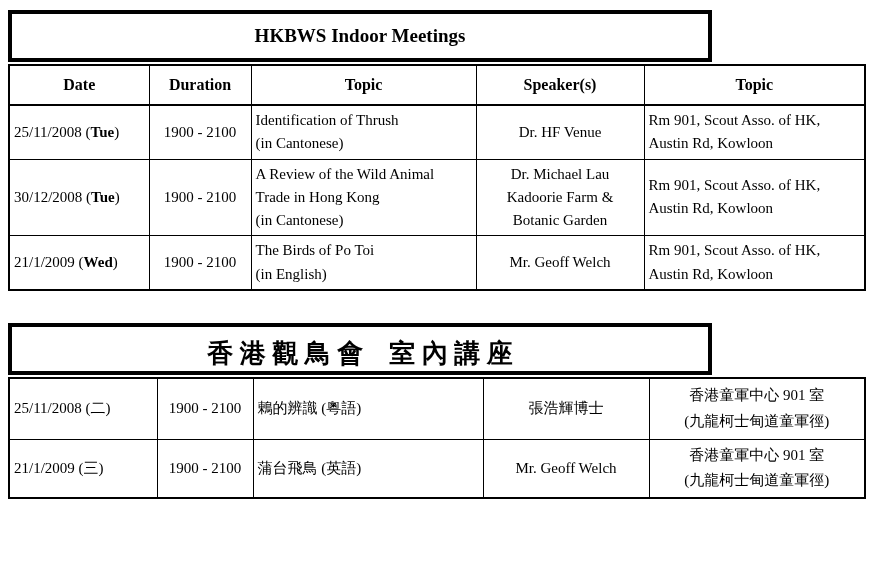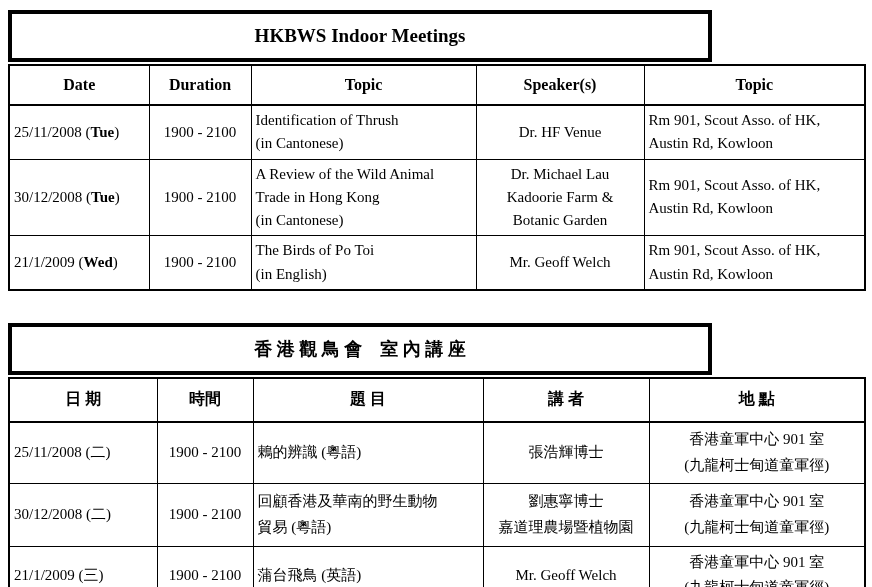--- a/index.html
+++ b/index.html
@@ -23,21 +23,21 @@
     width: 704px;
     border: 4px solid #000000;
     height: 52px;
     display: flex;
     align-items: center;
     justify-content: center;
     text-align: center;
     font-weight: bold;
   }
   .title-box.en { font-size: 19px; }
-  .title-box.zh { font-size: 18px; }
+  .title-box.zh { font-size: 26px; align-items: flex-end; }
   table.sched {
     margin-top: 2px;
     border-collapse: collapse;
     width: 856px;
     table-layout: fixed;
   }
   table.sched, table.sched td, table.sched th {
     border: 1px solid #000000;
   }
   table.sched { border: 2px solid #000000; }
@@ -155,51 +155,28 @@
 
   <table class="sched zh-table">
     <colgroup>
       <col style="width:148px">
         <col style="width:96px">
         <col style="width:230px">
         <col style="width:166px">
         <col style="width:216px">
     </colgroup>
     <tbody>
-        <tr class="head">
-      <th>日 期</th>
-      <th>時間</th>
-      <th>題 目</th>
-      <th>講 者</th>
-      <th>地 點</th>
-    </tr>
     <tr class="r0">
       <td class="date-zh">25/11/2008 (二)</td>
       <td class="c">1900 - 2100</td>
       <td class="l">
         <div class="line">鶇的辨識 (粵語)</div>
       </td>
       <td class="c">
         <div class="line">張浩輝博士</div>
-      </td>
-      <td class="c">
-        <div class="line">香港童軍中心 901 室</div>
-        <div class="line">(九龍柯士甸道童軍徑)</div>
-      </td>
-    </tr>
-    <tr class="r1">
-      <td class="date-zh">30/12/2008 (二)</td>
-      <td class="c">1900 - 2100</td>
-      <td class="l">
-        <div class="line">回顧香港及華南的野生動物</div>
-        <div class="line">貿易 (粵語)</div>
-      </td>
-      <td class="c">
-        <div class="line">劉惠寧博士</div>
-        <div class="line">嘉道理農場暨植物園</div>
       </td>
       <td class="c">
         <div class="line">香港童軍中心 901 室</div>
         <div class="line">(九龍柯士甸道童軍徑)</div>
       </td>
     </tr>
     <tr class="r2">
       <td class="date-zh">21/1/2009 (三)</td>
       <td class="c">1900 - 2100</td>
       <td class="l">

